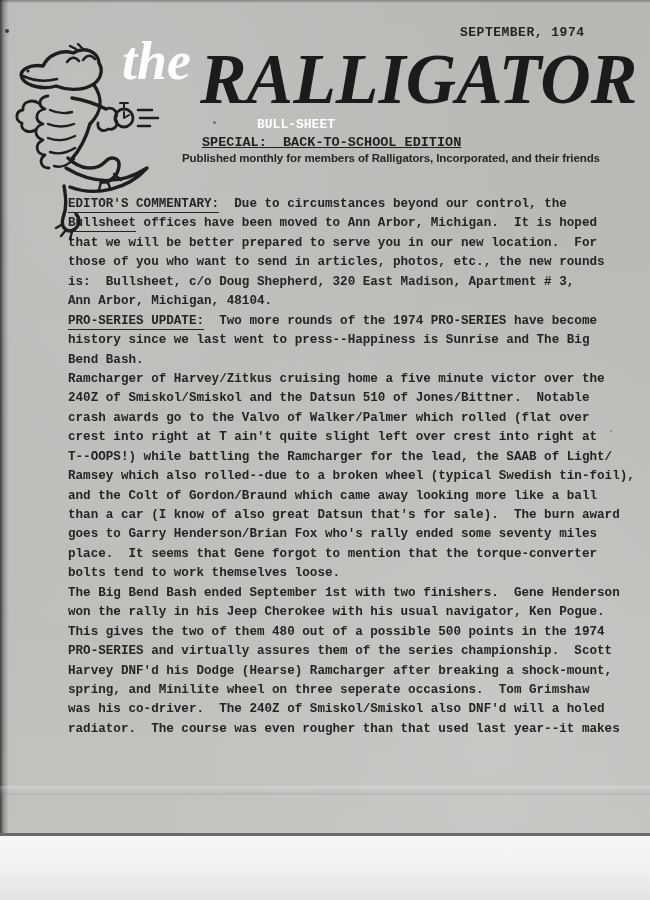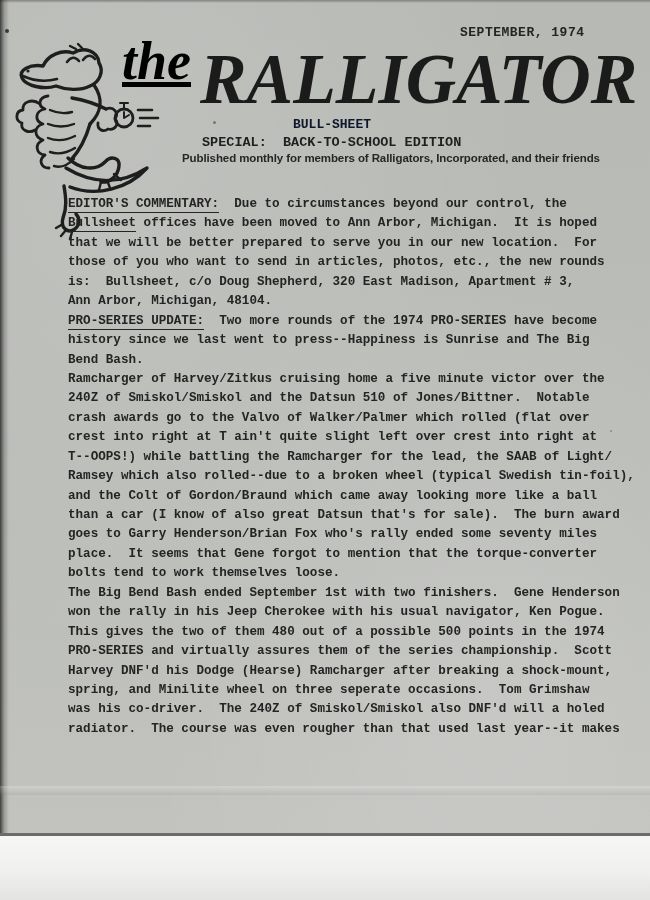--- a/index.html
+++ b/index.html
@@ -37,34 +37,34 @@
     position:absolute;left:0;top:836px;width:650px;height:64px;
     background:linear-gradient(#f6f6f4, #f0f0ee 55%, #e3e3e1);
   }
   
   .date{
     position:absolute;left:460px;top:25px;
     font:bold 13px "Liberation Mono",monospace;color:#242424;letter-spacing:.5px;white-space:pre;text-align:right;
   }
   .the{
     position:absolute;left:122px;top:30px;
-    font:italic bold 54px "Liberation Serif",serif;color:#000000;text-decoration:underline;
+    font:italic bold 54px "Liberation Serif",serif;color:#ffffff;
   }
   .title{
     position:absolute;left:200px;top:38px;
     font:italic bold 72px "Liberation Serif",serif;color:#1b1b1b;
     transform:scaleX(0.97);transform-origin:left top;letter-spacing:0px;white-space:pre;
   }
   .bullsheet{
     position:absolute;left:257px;top:117px;
-    font:bold 13px "Liberation Mono",monospace;color:#0f172a;white-space:pre;margin-left:36px;
+    font:bold 13px "Liberation Mono",monospace;color:#ffffff;white-space:pre;
   }
   .special{
     position:absolute;left:202px;top:135px;
-    font:bold 13.5px "Liberation Mono",monospace;color:#1f1f1f;white-space:pre;
+    font:bold 13.5px "Liberation Mono",monospace;color:#1f1f1f;white-space:pre;text-decoration:underline;
   }
   .tagline{
     position:absolute;left:182px;top:152px;
     font:bold 11.5px "Liberation Sans",sans-serif;color:#262626;letter-spacing:-.1px;white-space:pre;
   }
   .logo{position:absolute;left:10px;top:40px;width:150px;height:200px;}
   
   .body-text{
     position:absolute;left:53px;top:197px;width:580px;
     font:bold 12.6px "Liberation Mono",monospace;color:#242424;

